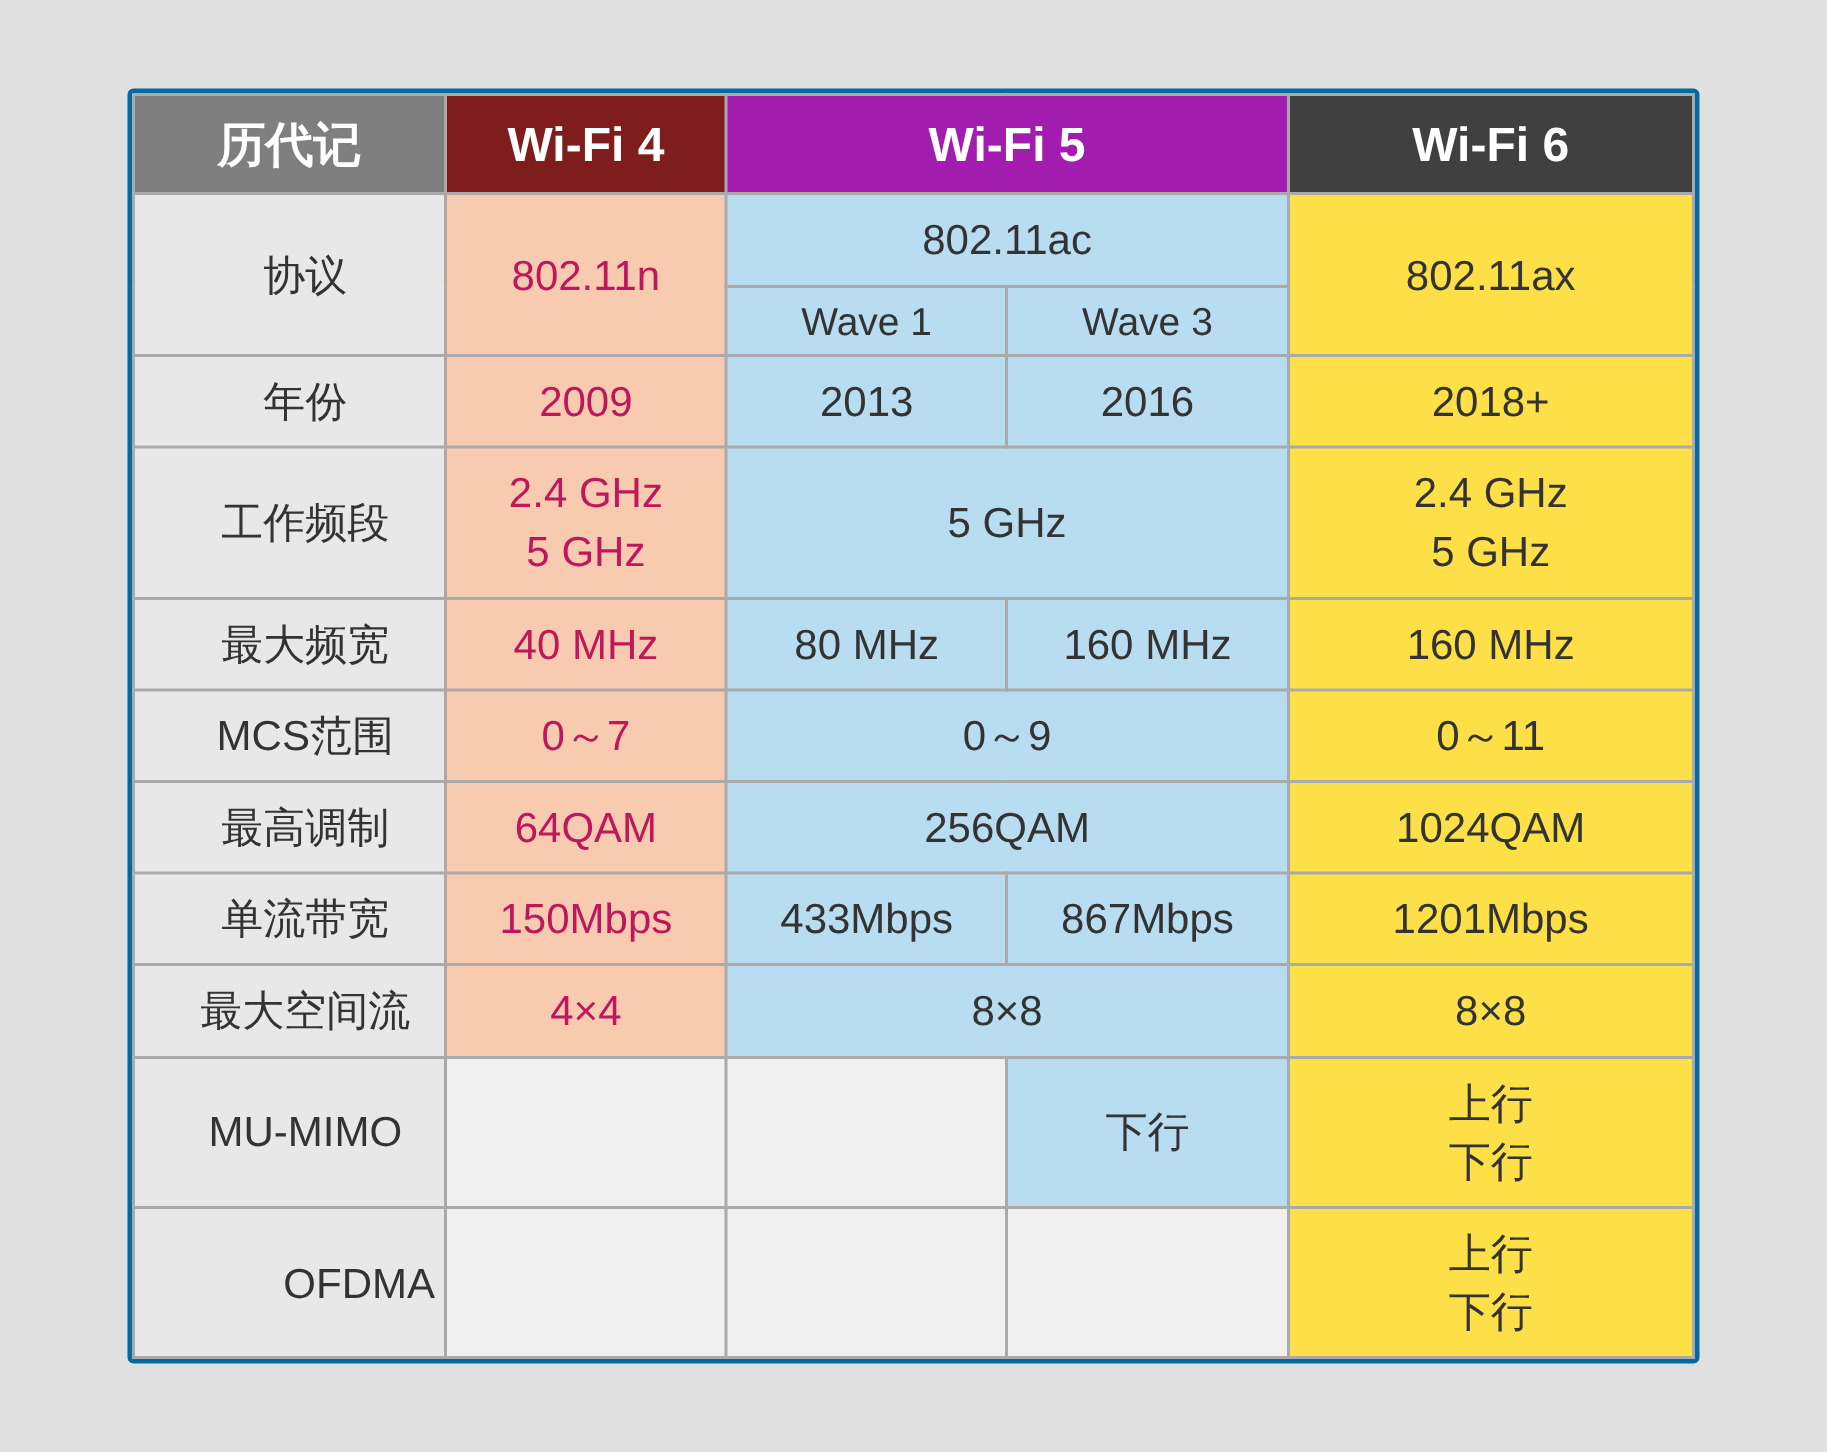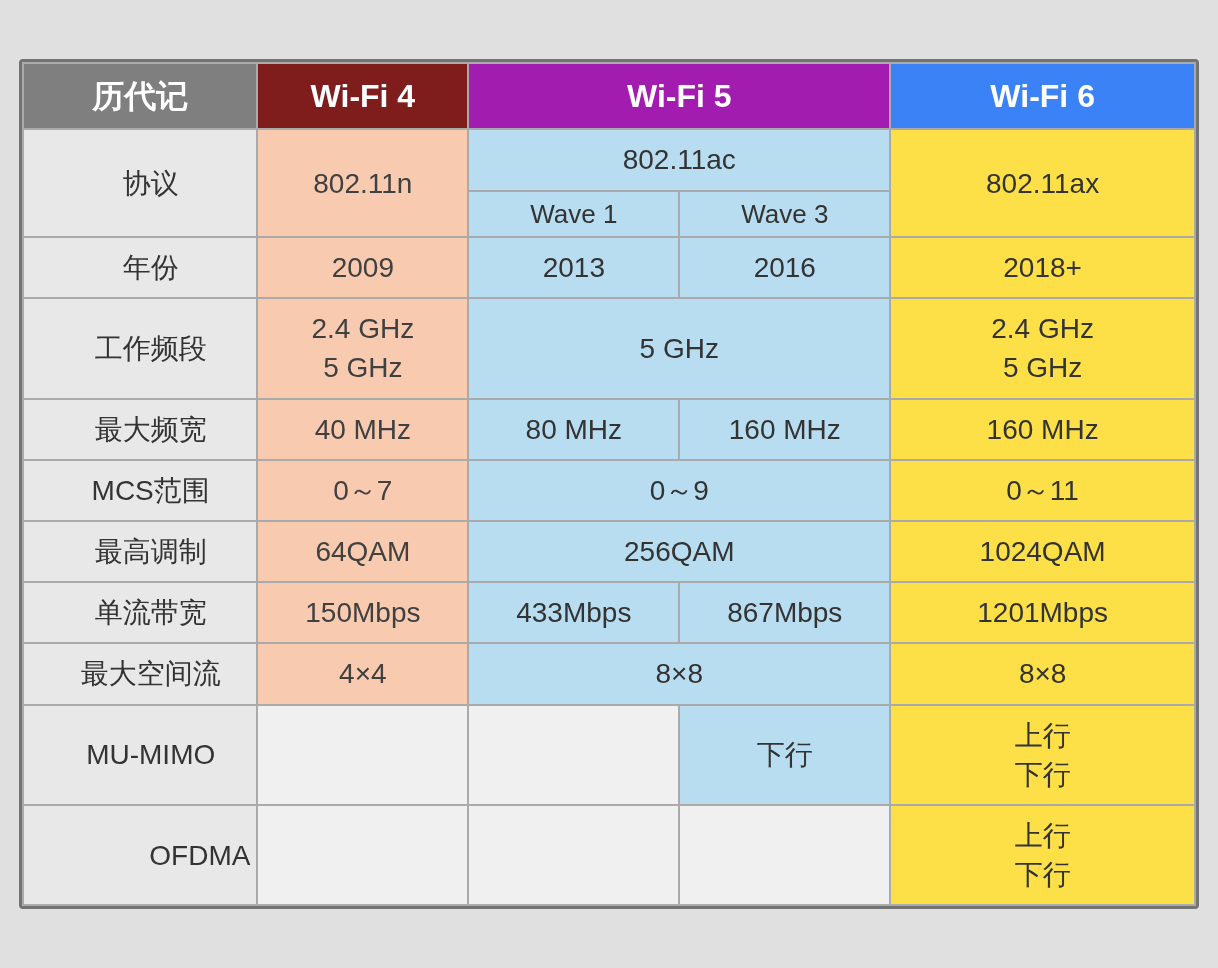--- a/index.html
+++ b/index.html
@@ -7,22 +7,22 @@
     body {
       background: #e0e0e0;
       display: flex;
       justify-content: center;
       align-items: center;
       min-height: 968px;
       font-family: 'PingFang SC', 'Microsoft YaHei', 'SimHei', sans-serif;
     }
 
     .table-wrapper {
-      width: 1180px;
-      border: 3px solid #737373;
+      width: 1048px;
+      border: 3px solid #0369a1;
       border-radius: 4px;
       overflow: hidden;
     }
 
     table {
       width: 100%;
       border-collapse: collapse;
       table-layout: fixed;
     }
 
@@ -45,34 +45,34 @@
     
     .header-row th {
       font-weight: bold;
       font-size: 32px;
       color: #fff;
     }
 
     .th-header { background: #7f7f7f; }
     .th-wifi4  { background: #7f1d1d; }
     .th-wifi5  { background: #a21caf; }
-    .th-wifi6  { background: #3b82f6; }
+    .th-wifi6  { background: #404040; }
 
     
     .row-label {
       background: #e8e8e8;
       font-size: 28px;
       color: #333;
       padding-left: 27px;
     }
 
     
     .cell-wifi4 {
       background: #f8cbb0;
-      color: #404040;
+      color: #be185d;
     }
 
     
     .cell-wifi5-wave1, .cell-wifi5-wave2, .cell-wifi5-span {
       background: #b8ddf0;
       color: #333;
     }
 
     
     .cell-wifi6 {

